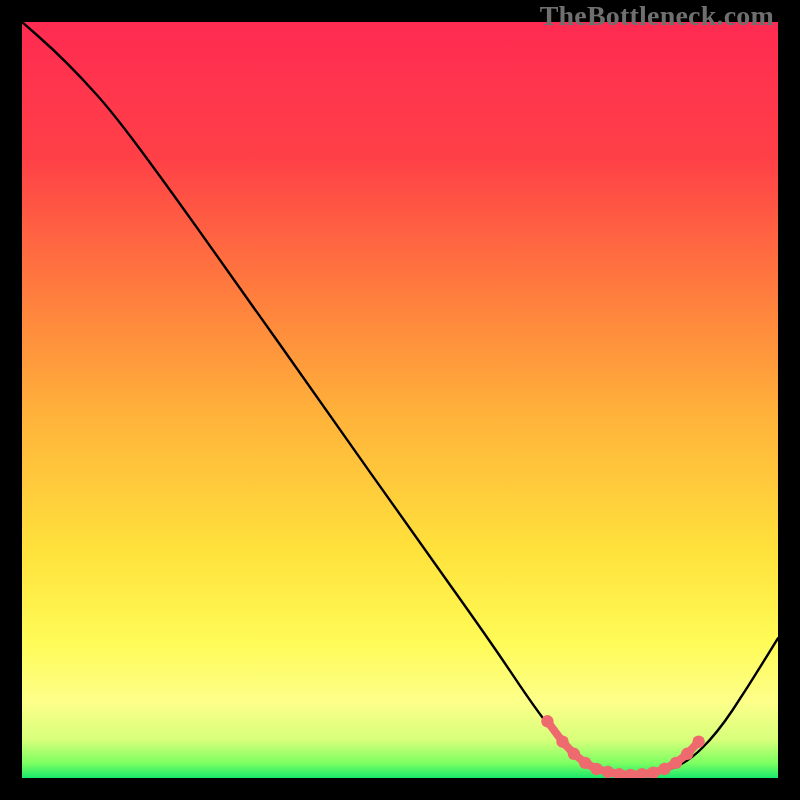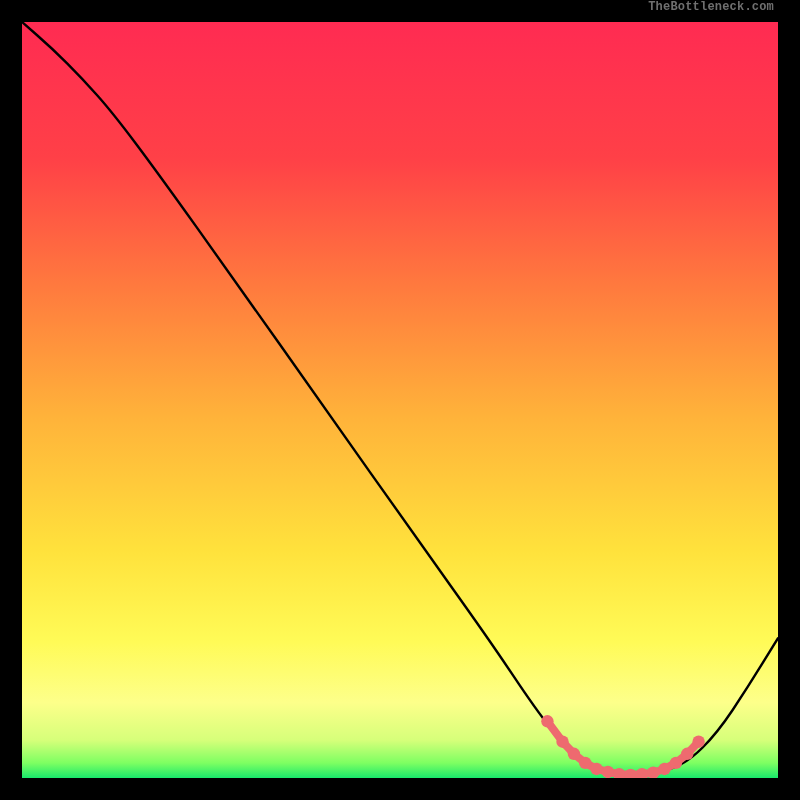--- a/index.html
+++ b/index.html
@@ -22,22 +22,22 @@
     position: absolute;
     left: 0;
     top: 0;
     width: 756px;
     height: 756px;
   }
   .watermark {
     position: absolute;
     top: 0px;
     right: 26px;
-    font-family: Liberation Mono, monospace;
-    font-size: 12px;
+    font-family: Liberation Serif, serif;
+    font-size: 28px;
     font-weight: 600;
     color: #6f6f6f;
     letter-spacing: 0.2px;
     text-align: center;
   }
   svg {
     display: block;
   }
 </style>
 </head>

